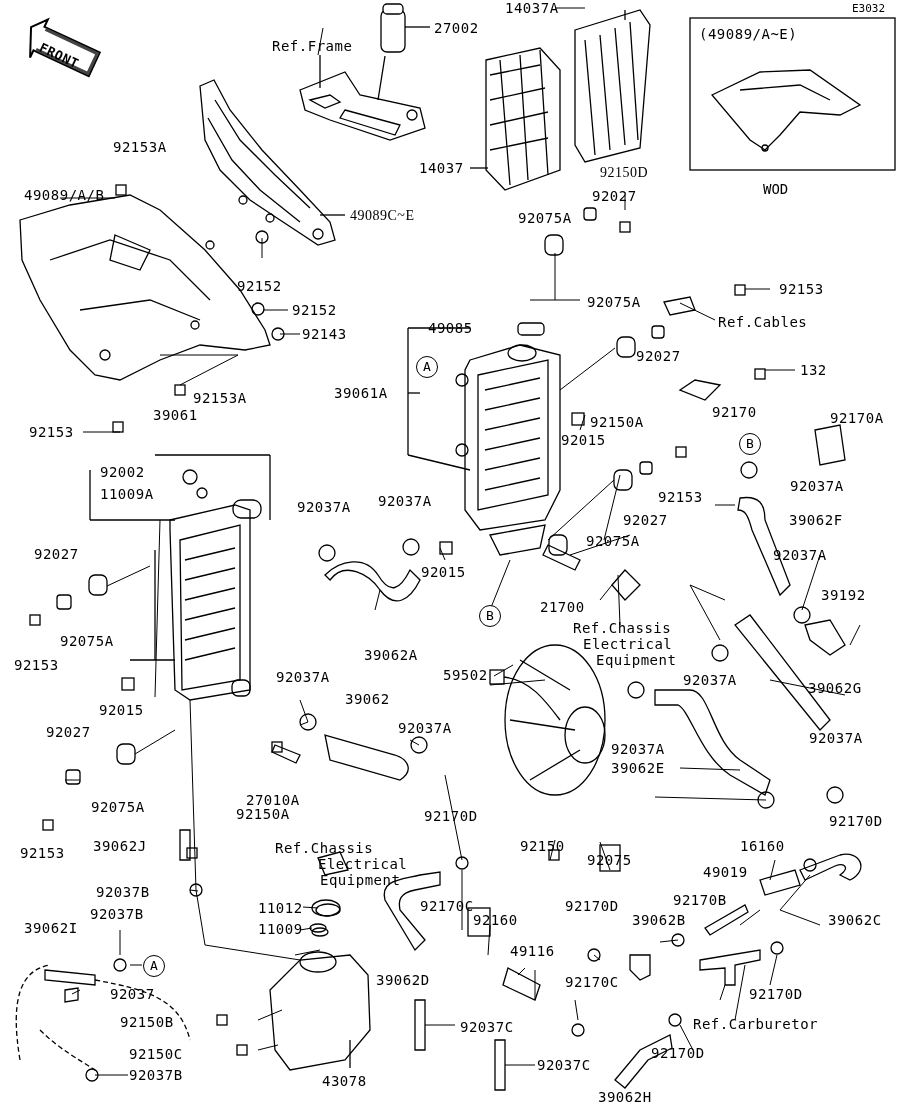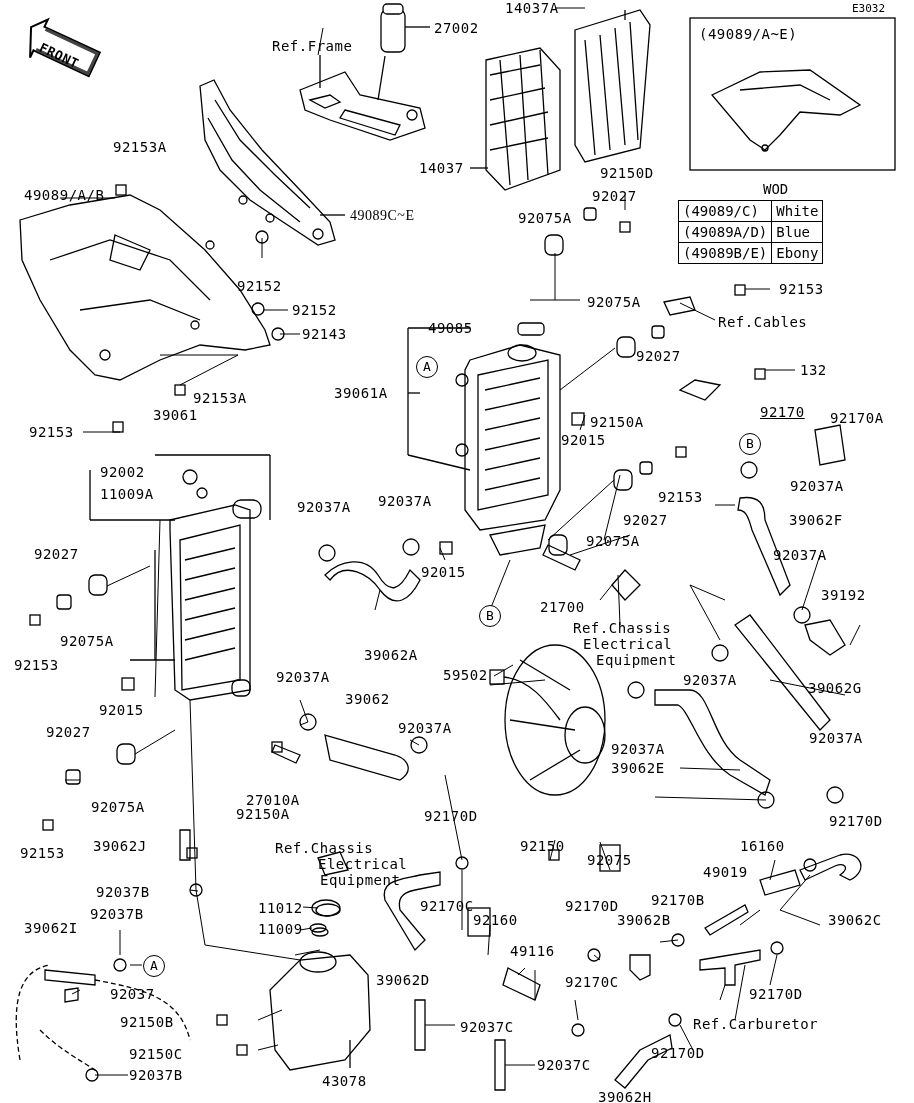--- a/index.html
+++ b/index.html
@@ -295,56 +295,40 @@
       </g>
     </g>
   </svg>
 
   <div class="code">E3032</div>
   <div class="lbl" style="left:38px;top:48px;transform:rotate(25deg);font-size:13px;font-weight:bold;">FRONT</div>
 
   <div class="lbl" style="left:699px;top:26px;">(49089/A~E)</div>
 
   <div class="wod-title">WOD</div>
-  <table class="wod-table">
-    <tbody>
-        <tr>
-          <td>(49089/C)</td>
-          <td>White</td>
-        </tr>
-    <tr>
-          <td>(49089A/D)</td>
-          <td>Blue</td>
-        </tr>
-    <tr>
-          <td>(49089B/E)</td>
-          <td>Ebony</td>
-        </tr>
-  </tbody>
-    </table>
 
   <div class="callout" style="left:416px;top:356px;">A</div>
   <div class="callout" style="left:143px;top:955px;">A</div>
   <div class="callout" style="left:739px;top:433px;">B</div>
   <div class="callout" style="left:479px;top:605px;">B</div>
 
   <div class="lbl clickable" style="left:272px;top:38px;">Ref.Frame</div>
   <div class="lbl clickable" style="left:718px;top:314px;">Ref.Cables</div>
   <div class="lbl clickable" style="left:573px;top:620px;">Ref.Chassis</div>
   <div class="lbl clickable" style="left:583px;top:636px;">Electrical</div>
   <div class="lbl clickable" style="left:596px;top:652px;">Equipment</div>
   <div class="lbl clickable" style="left:275px;top:840px;">Ref.Chassis</div>
   <div class="lbl clickable" style="left:318px;top:856px;">Electrical</div>
   <div class="lbl clickable" style="left:320px;top:872px;">Equipment</div>
   <div class="lbl clickable" style="left:693px;top:1016px;">Ref.Carburetor</div>
 
   <div class="lbl clickable" style="left:434px;top:20px;">27002</div>
   <div class="lbl clickable" style="left:505px;top:0px;">14037A</div>
   <div class="lbl clickable" style="left:419px;top:160px;">14037</div>
-  <div class="lbl clickable" style="left:600px;top:165px;">92150D</div>
+  <div class="lbl clickable" style="left:600px;top:165px;font-family:Liberation Serif, serif;">92150D</div>
   <div class="lbl clickable" style="left:350px;top:208px;font-family:Liberation Serif, serif;">49089C~E</div>
   <div class="lbl clickable" style="left:113px;top:139px;">92153A</div>
   <div class="lbl clickable" style="left:24px;top:187px;">49089/A/B</div>
   <div class="lbl clickable" style="left:237px;top:278px;">92152</div>
   <div class="lbl clickable" style="left:292px;top:302px;">92152</div>
   <div class="lbl clickable" style="left:302px;top:326px;">92143</div>
   <div class="lbl clickable" style="left:193px;top:390px;">92153A</div>
   <div class="lbl clickable" style="left:29px;top:424px;">92153</div>
   <div class="lbl clickable" style="left:153px;top:407px;">39061</div>
   <div class="lbl clickable" style="left:100px;top:464px;">92002</div>
@@ -357,21 +341,21 @@
   <div class="lbl clickable" style="left:91px;top:799px;">92075A</div>
   <div class="lbl clickable" style="left:20px;top:845px;">92153</div>
   <div class="lbl clickable" style="left:592px;top:188px;">92027</div>
   <div class="lbl clickable" style="left:518px;top:210px;">92075A</div>
   <div class="lbl clickable" style="left:428px;top:320px;">49085</div>
   <div class="lbl clickable" style="left:587px;top:294px;">92075A</div>
   <div class="lbl clickable" style="left:779px;top:281px;">92153</div>
   <div class="lbl clickable" style="left:636px;top:348px;">92027</div>
   <div class="lbl clickable" style="left:800px;top:362px;">132</div>
   <div class="lbl clickable" style="left:334px;top:385px;">39061A</div>
-  <div class="lbl clickable" style="left:760px;top:404px;text-decoration:underline;">92170</div>
+  <div class="lbl clickable" style="left:712px;top:404px;">92170</div>
   <div class="lbl clickable" style="left:830px;top:410px;">92170A</div>
   <div class="lbl clickable" style="left:590px;top:414px;">92150A</div>
   <div class="lbl clickable" style="left:561px;top:432px;">92015</div>
   <div class="lbl clickable" style="left:658px;top:489px;">92153</div>
   <div class="lbl clickable" style="left:790px;top:478px;">92037A</div>
   <div class="lbl clickable" style="left:623px;top:512px;">92027</div>
   <div class="lbl clickable" style="left:586px;top:533px;">92075A</div>
   <div class="lbl clickable" style="left:789px;top:512px;text-align:center;">39062F</div>
   <div class="lbl clickable" style="left:297px;top:499px;">92037A</div>
   <div class="lbl clickable" style="left:378px;top:493px;">92037A</div>
@@ -397,22 +381,22 @@
   <div class="lbl clickable" style="left:587px;top:852px;">92075</div>
   <div class="lbl clickable" style="left:829px;top:813px;">92170D</div>
   <div class="lbl clickable" style="left:740px;top:838px;">16160</div>
   <div class="lbl clickable" style="left:96px;top:884px;">92037B</div>
   <div class="lbl clickable" style="left:258px;top:900px;">11012</div>
   <div class="lbl clickable" style="left:90px;top:906px;">92037B</div>
   <div class="lbl clickable" style="left:258px;top:921px;">11009</div>
   <div class="lbl clickable" style="left:420px;top:898px;">92170C</div>
   <div class="lbl clickable" style="left:473px;top:912px;">92160</div>
   <div class="lbl clickable" style="left:565px;top:898px;">92170D</div>
-  <div class="lbl clickable" style="left:617px;top:912px;">39062B</div>
-  <div class="lbl clickable" style="left:651px;top:892px;text-align:center;">92170B</div>
+  <div class="lbl clickable" style="left:632px;top:912px;">39062B</div>
+  <div class="lbl clickable" style="left:673px;top:892px;text-align:center;">92170B</div>
   <div class="lbl clickable" style="left:703px;top:864px;">49019</div>
   <div class="lbl clickable" style="left:828px;top:912px;">39062C</div>
   <div class="lbl clickable" style="left:24px;top:920px;">39062I</div>
   <div class="lbl clickable" style="left:510px;top:943px;">49116</div>
   <div class="lbl clickable" style="left:376px;top:972px;">39062D</div>
   <div class="lbl clickable" style="left:565px;top:974px;">92170C</div>
   <div class="lbl clickable" style="left:749px;top:986px;">92170D</div>
   <div class="lbl clickable" style="left:82px;top:986px;margin-left:28px;">92037</div>
   <div class="lbl clickable" style="left:120px;top:1014px;">92150B</div>
   <div class="lbl clickable" style="left:460px;top:1019px;">92037C</div>

